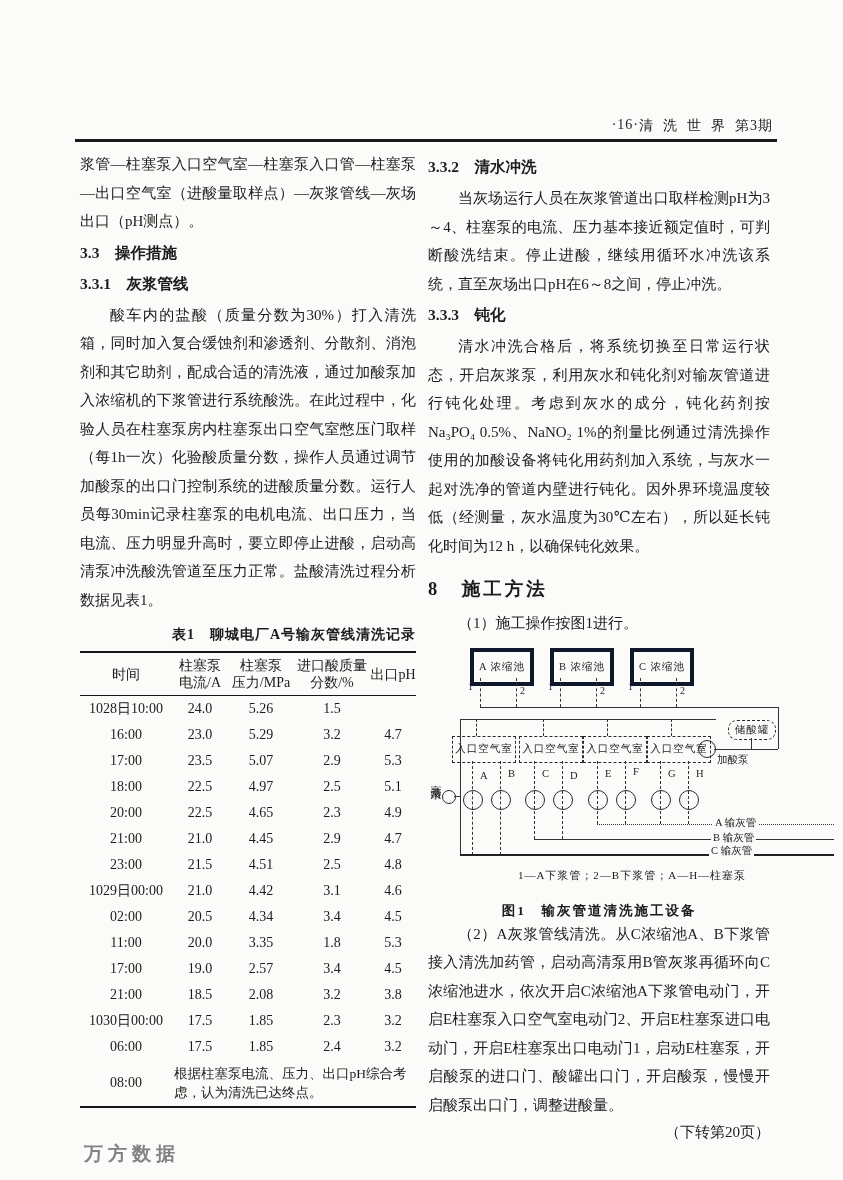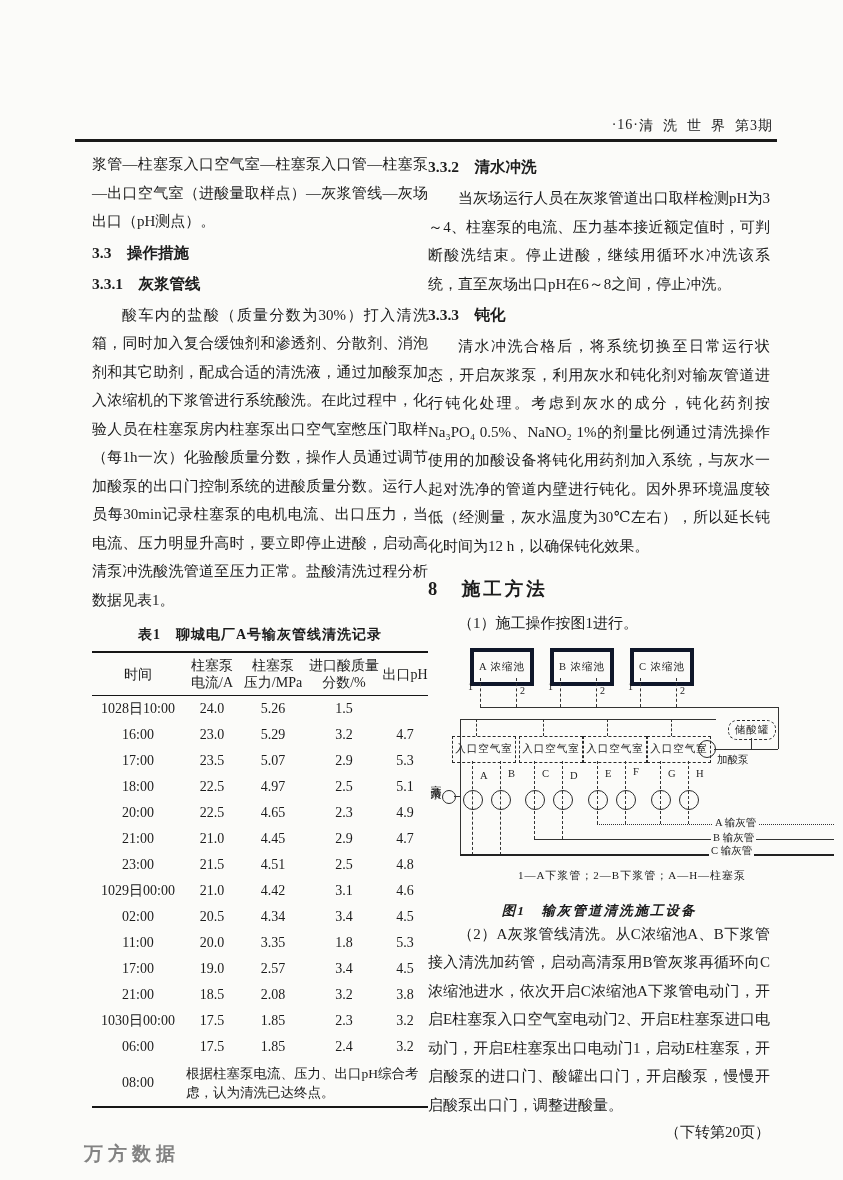--- a/index.html
+++ b/index.html
@@ -4,28 +4,28 @@
 <style>
   html,body{margin:0;padding:0;background:#e9e9e7;}
   .page{position:relative;width:843px;height:1180px;background:#fbfbf9;margin:0 auto;
         font-family:"Liberation Serif","DejaVu Serif",serif;color:#1c1c1c;overflow:hidden;}
   
   .header{position:absolute;left:78px;right:70px;top:117px;display:flex;justify-content:flex-end;
           font-size:14px;letter-spacing:1px;}
   .header .center{letter-spacing:10px;}
   .header-rule{position:absolute;left:75px;right:66px;top:139px;height:3px;background:#1a1a1a;}
   
-  .col-left{position:absolute;left:92px;top:150px;width:336px;}
+  .col-left{position:absolute;left:80px;top:150px;width:336px;}
   .col-right{position:absolute;left:428px;top:150px;width:342px;}
   p.body{font-size:15px;line-height:28.5px;text-align:justify;margin:0;}
   .indent{text-indent:2em;}
   .shead{font-weight:bold;font-size:15.5px;line-height:28px;margin:3px 0;}
   .bighead{font-weight:bold;font-size:18.5px;letter-spacing:3px;margin:16px 0 8px 0;}
   
-  .tbl-title{font-weight:bold;font-size:14px;text-align:center;margin-top:12px;letter-spacing:1px;}
+  .tbl-title{font-weight:bold;font-size:14px;text-align:right;margin-top:12px;letter-spacing:1px;}
   .dtable{width:100%;border-collapse:collapse;margin-top:7px;
           border-top:2.5px solid #161616;border-bottom:2px solid #161616;font-size:14px;}
   .dtable thead tr{border-bottom:1.5px solid #161616;}
   .dtable th{font-weight:normal;padding:4px 0;}
   .dtable td{text-align:center;height:26px;padding:0;}
   .th-line{line-height:17px;font-size:14px;text-align:center;}
   .dtable td.note{text-align:left;font-size:13.5px;line-height:19px;padding:4px 2px;}
   
   .watermark{position:absolute;left:84px;top:1141px;font-family:"Liberation Sans","DejaVu Sans",sans-serif;
              font-weight:bold;font-size:19px;color:#828282;letter-spacing:5px;}
@@ -38,21 +38,21 @@
   .fig .lvs{position:absolute;width:0;border-left:1px solid #333;}
   .fig .lh{position:absolute;height:0;border-top:1px solid #333;}
   .fig .lhdot{border-top:1px dotted #333;}
   .fig .thick{border-top:2.5px solid #222;}
   .fig .circ{position:absolute;border:1px solid #2a2a2a;border-radius:50%;background:transparent;}
   .fig .lbl{position:absolute;font-size:10.5px;line-height:12px;white-space:nowrap;}
   .fig .num{position:absolute;font-size:10px;line-height:10px;}
   .fig .vtext{position:absolute;writing-mode:vertical-rl;font-size:11px;letter-spacing:2px;}
   .fig .pipelbl{position:absolute;font-size:10.5px;line-height:13px;background:#fbfbf9;padding:0 2px;z-index:2;white-space:nowrap;}
   .fig-legend{position:absolute;left:0;top:224px;width:100%;text-align:center;font-size:11px;letter-spacing:1px;}
-  .fig-caption{text-align:center;font-weight:bold;font-size:13.5px;margin-top:6px;letter-spacing:2px;font-style:italic;}
+  .fig-caption{text-align:center;font-weight:bold;font-size:13.5px;margin-top:6px;letter-spacing:2px;}
   .continued{font-size:15px;text-align:right;margin-top:4px;}
 </style>
 </head>
 <body>
 
 <div class="page">
 
   <div class="header">
     <span>·16·</span>
     <span class="center">清洗世界</span>

